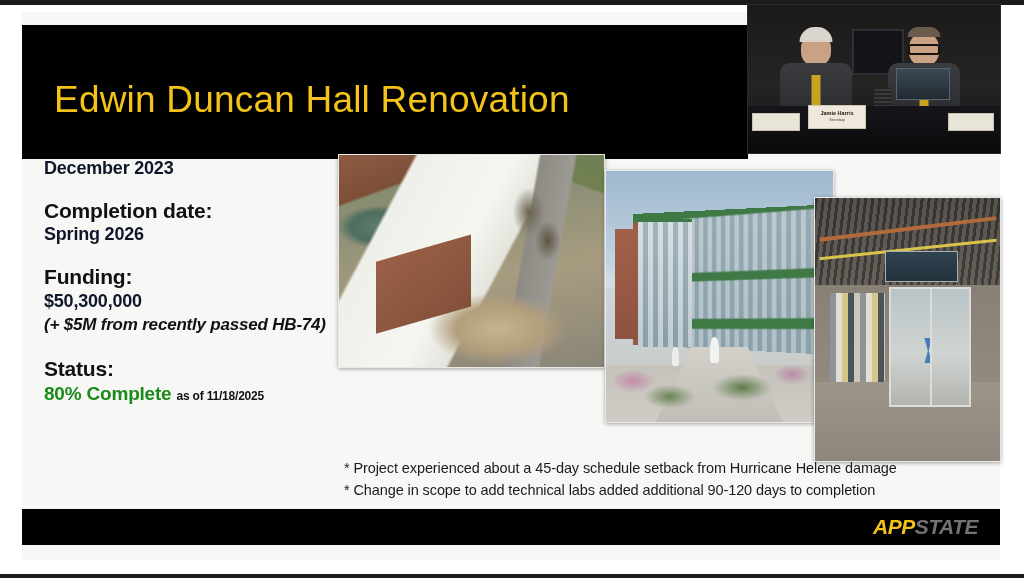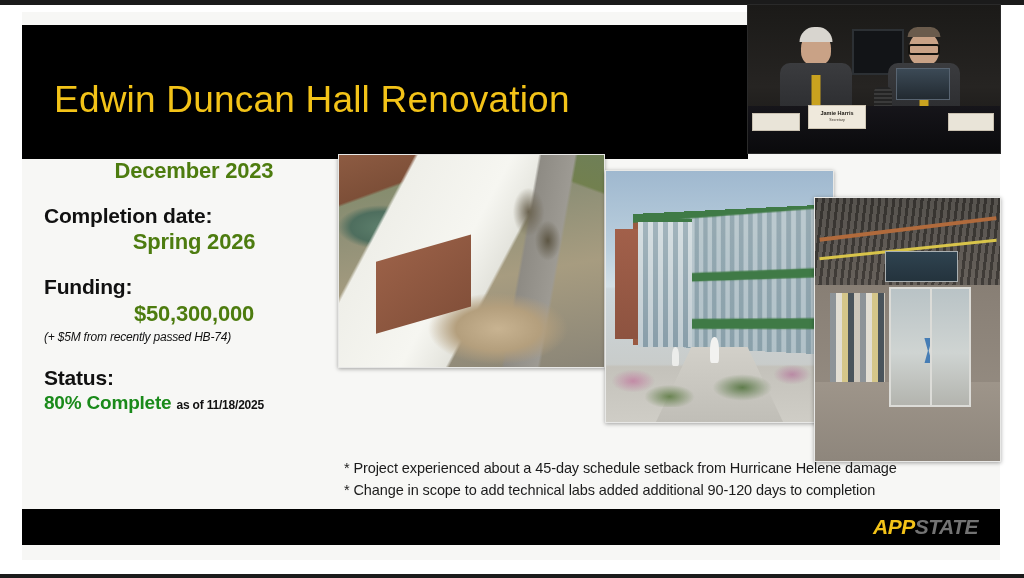--- a/index.html
+++ b/index.html
@@ -73,30 +73,29 @@
   }
   .info-block { margin-bottom: 19px; }
   .info-label {
     font-size: 21px;
     font-weight: bold;
     color: #111111;
     line-height: 1.18;
     letter-spacing: -0.2px;
   }
   .info-value {
-    font-size: 22px;
-    font-weight: bold;
-    color: #4d7c0f;
+    font-size: 18px;
+    font-weight: bold;
+    color: #0f172a;
     line-height: 1.25;
     letter-spacing: -0.2px;
-    text-align: center;
   }
   .info-note {
-    font-size: 12px;
-    font-weight: normal;
+    font-size: 17px;
+    font-weight: bold;
     font-style: italic;
     color: #111111;
     margin-top: 3px;
     letter-spacing: -0.2px;
   }
   #status-block { margin-top: 22px; }
   .status-line {
     margin-top: 1px;
     white-space: nowrap;
   }

